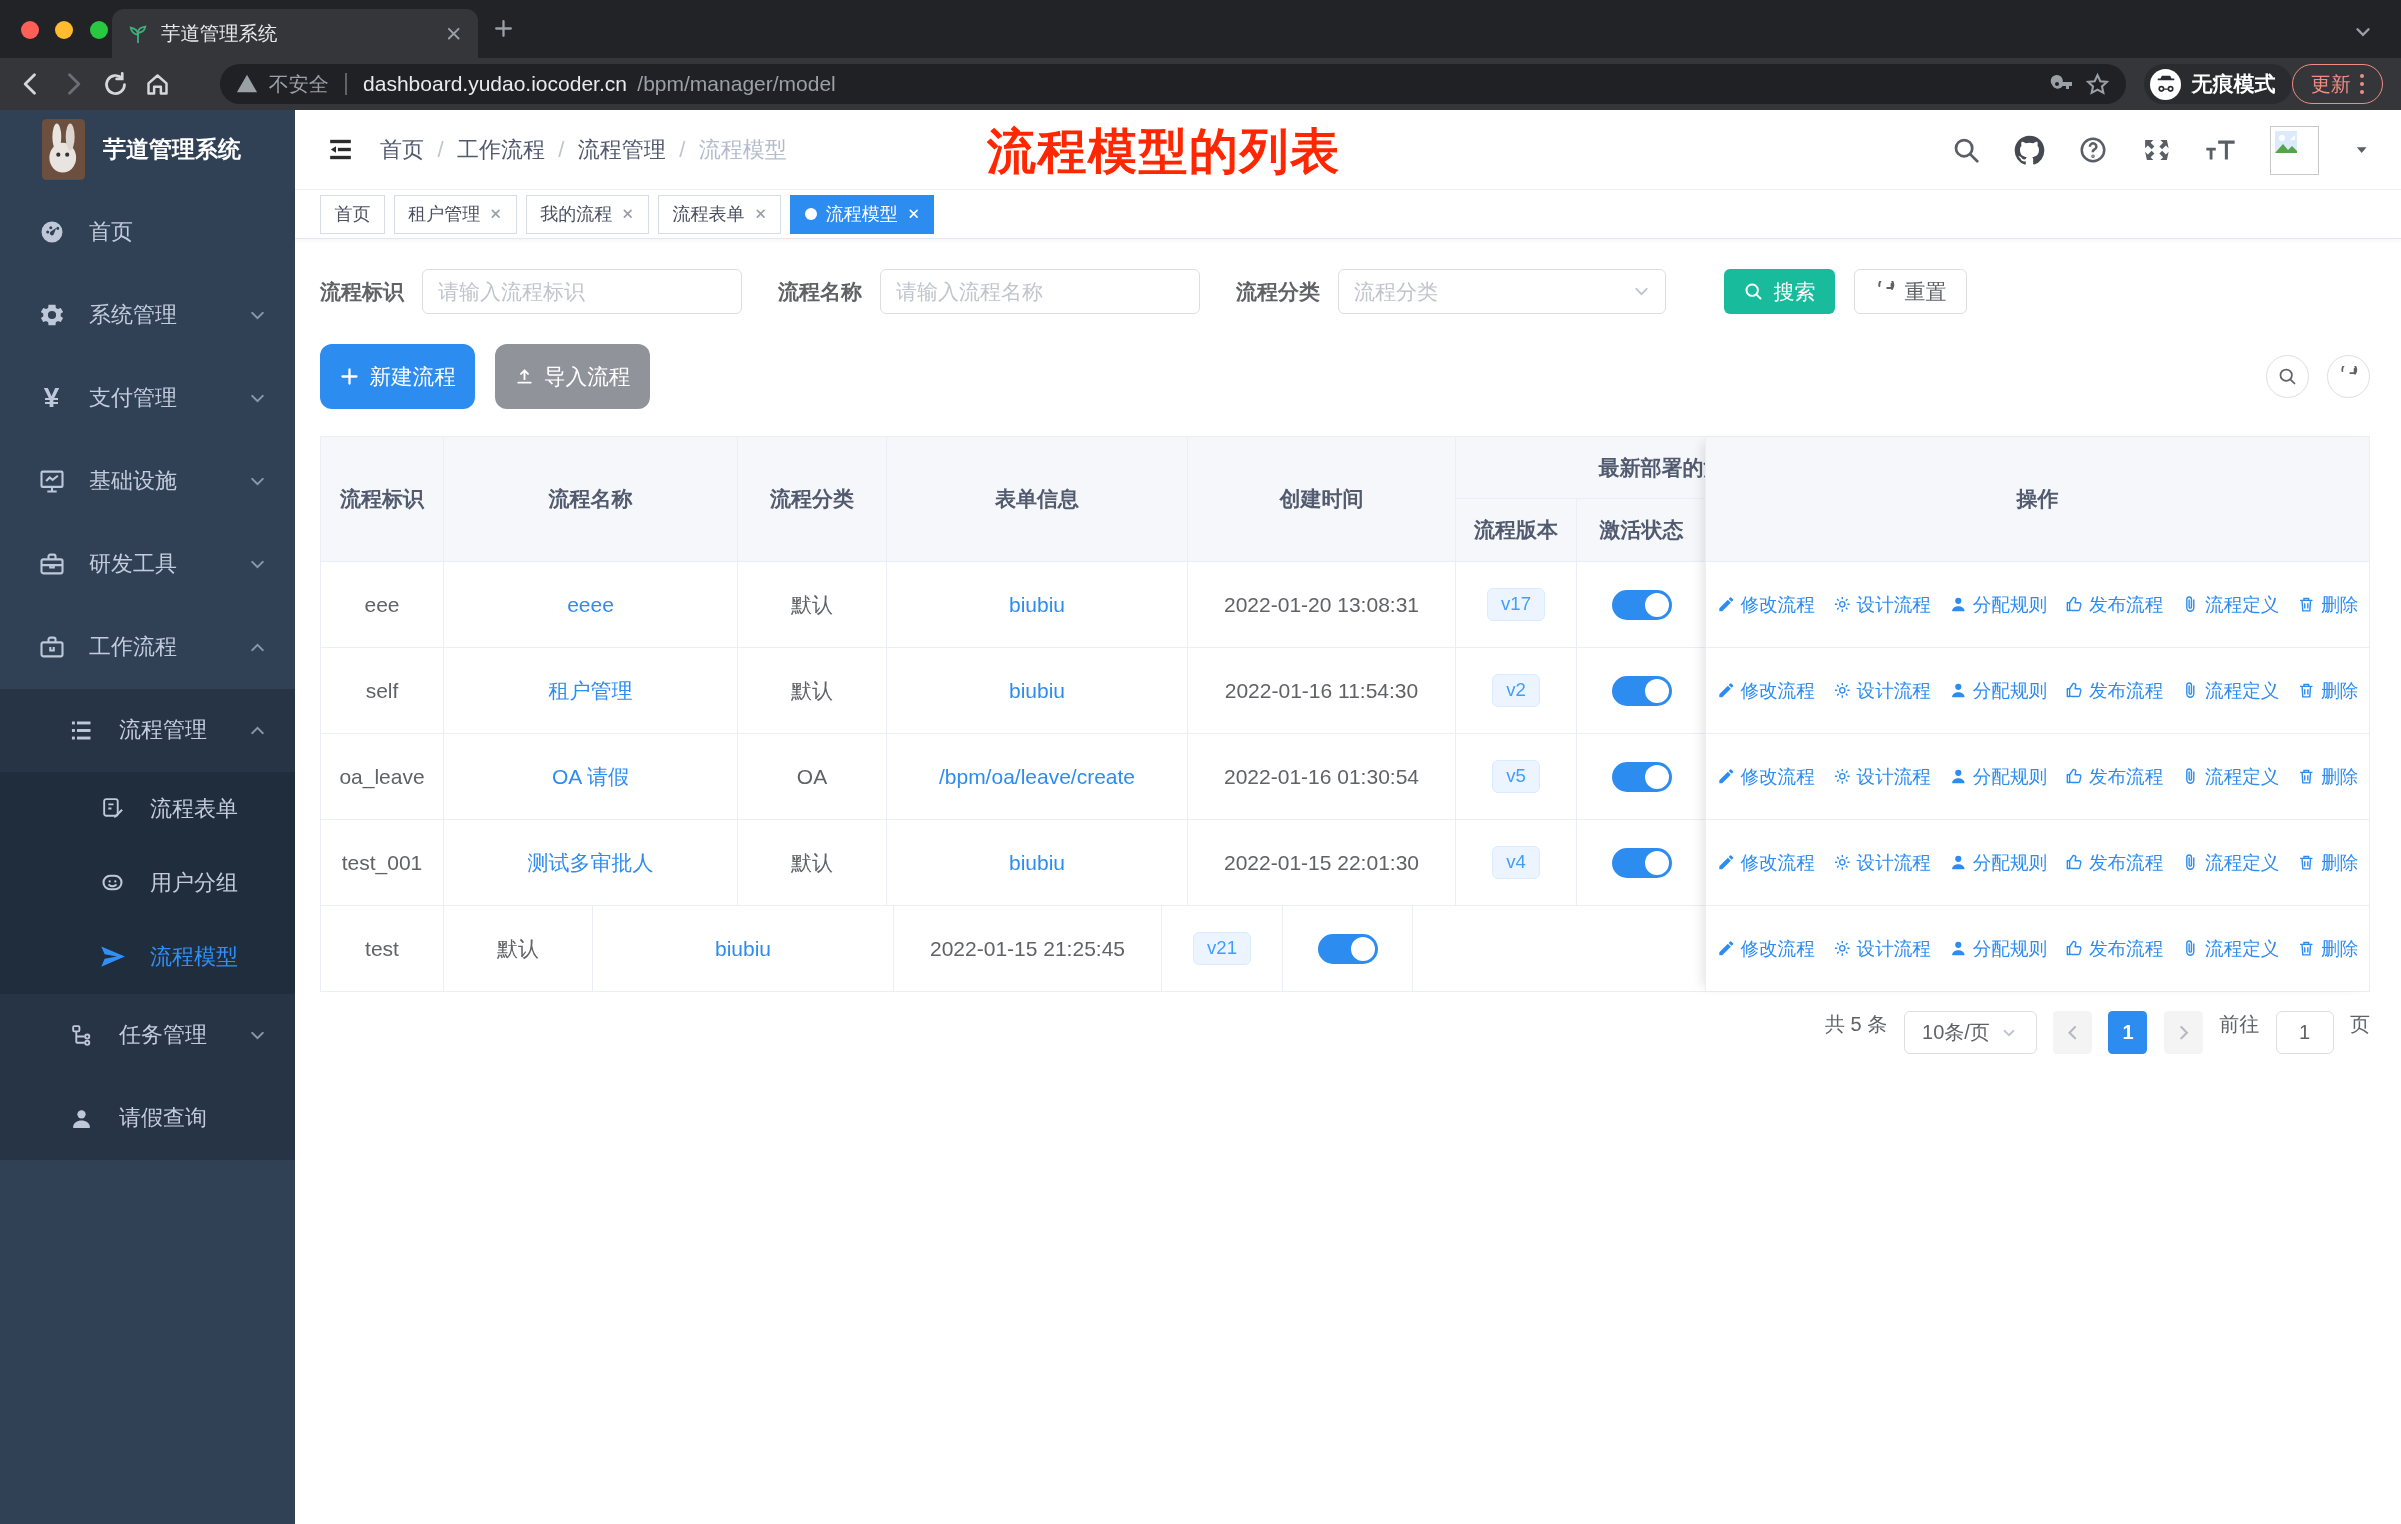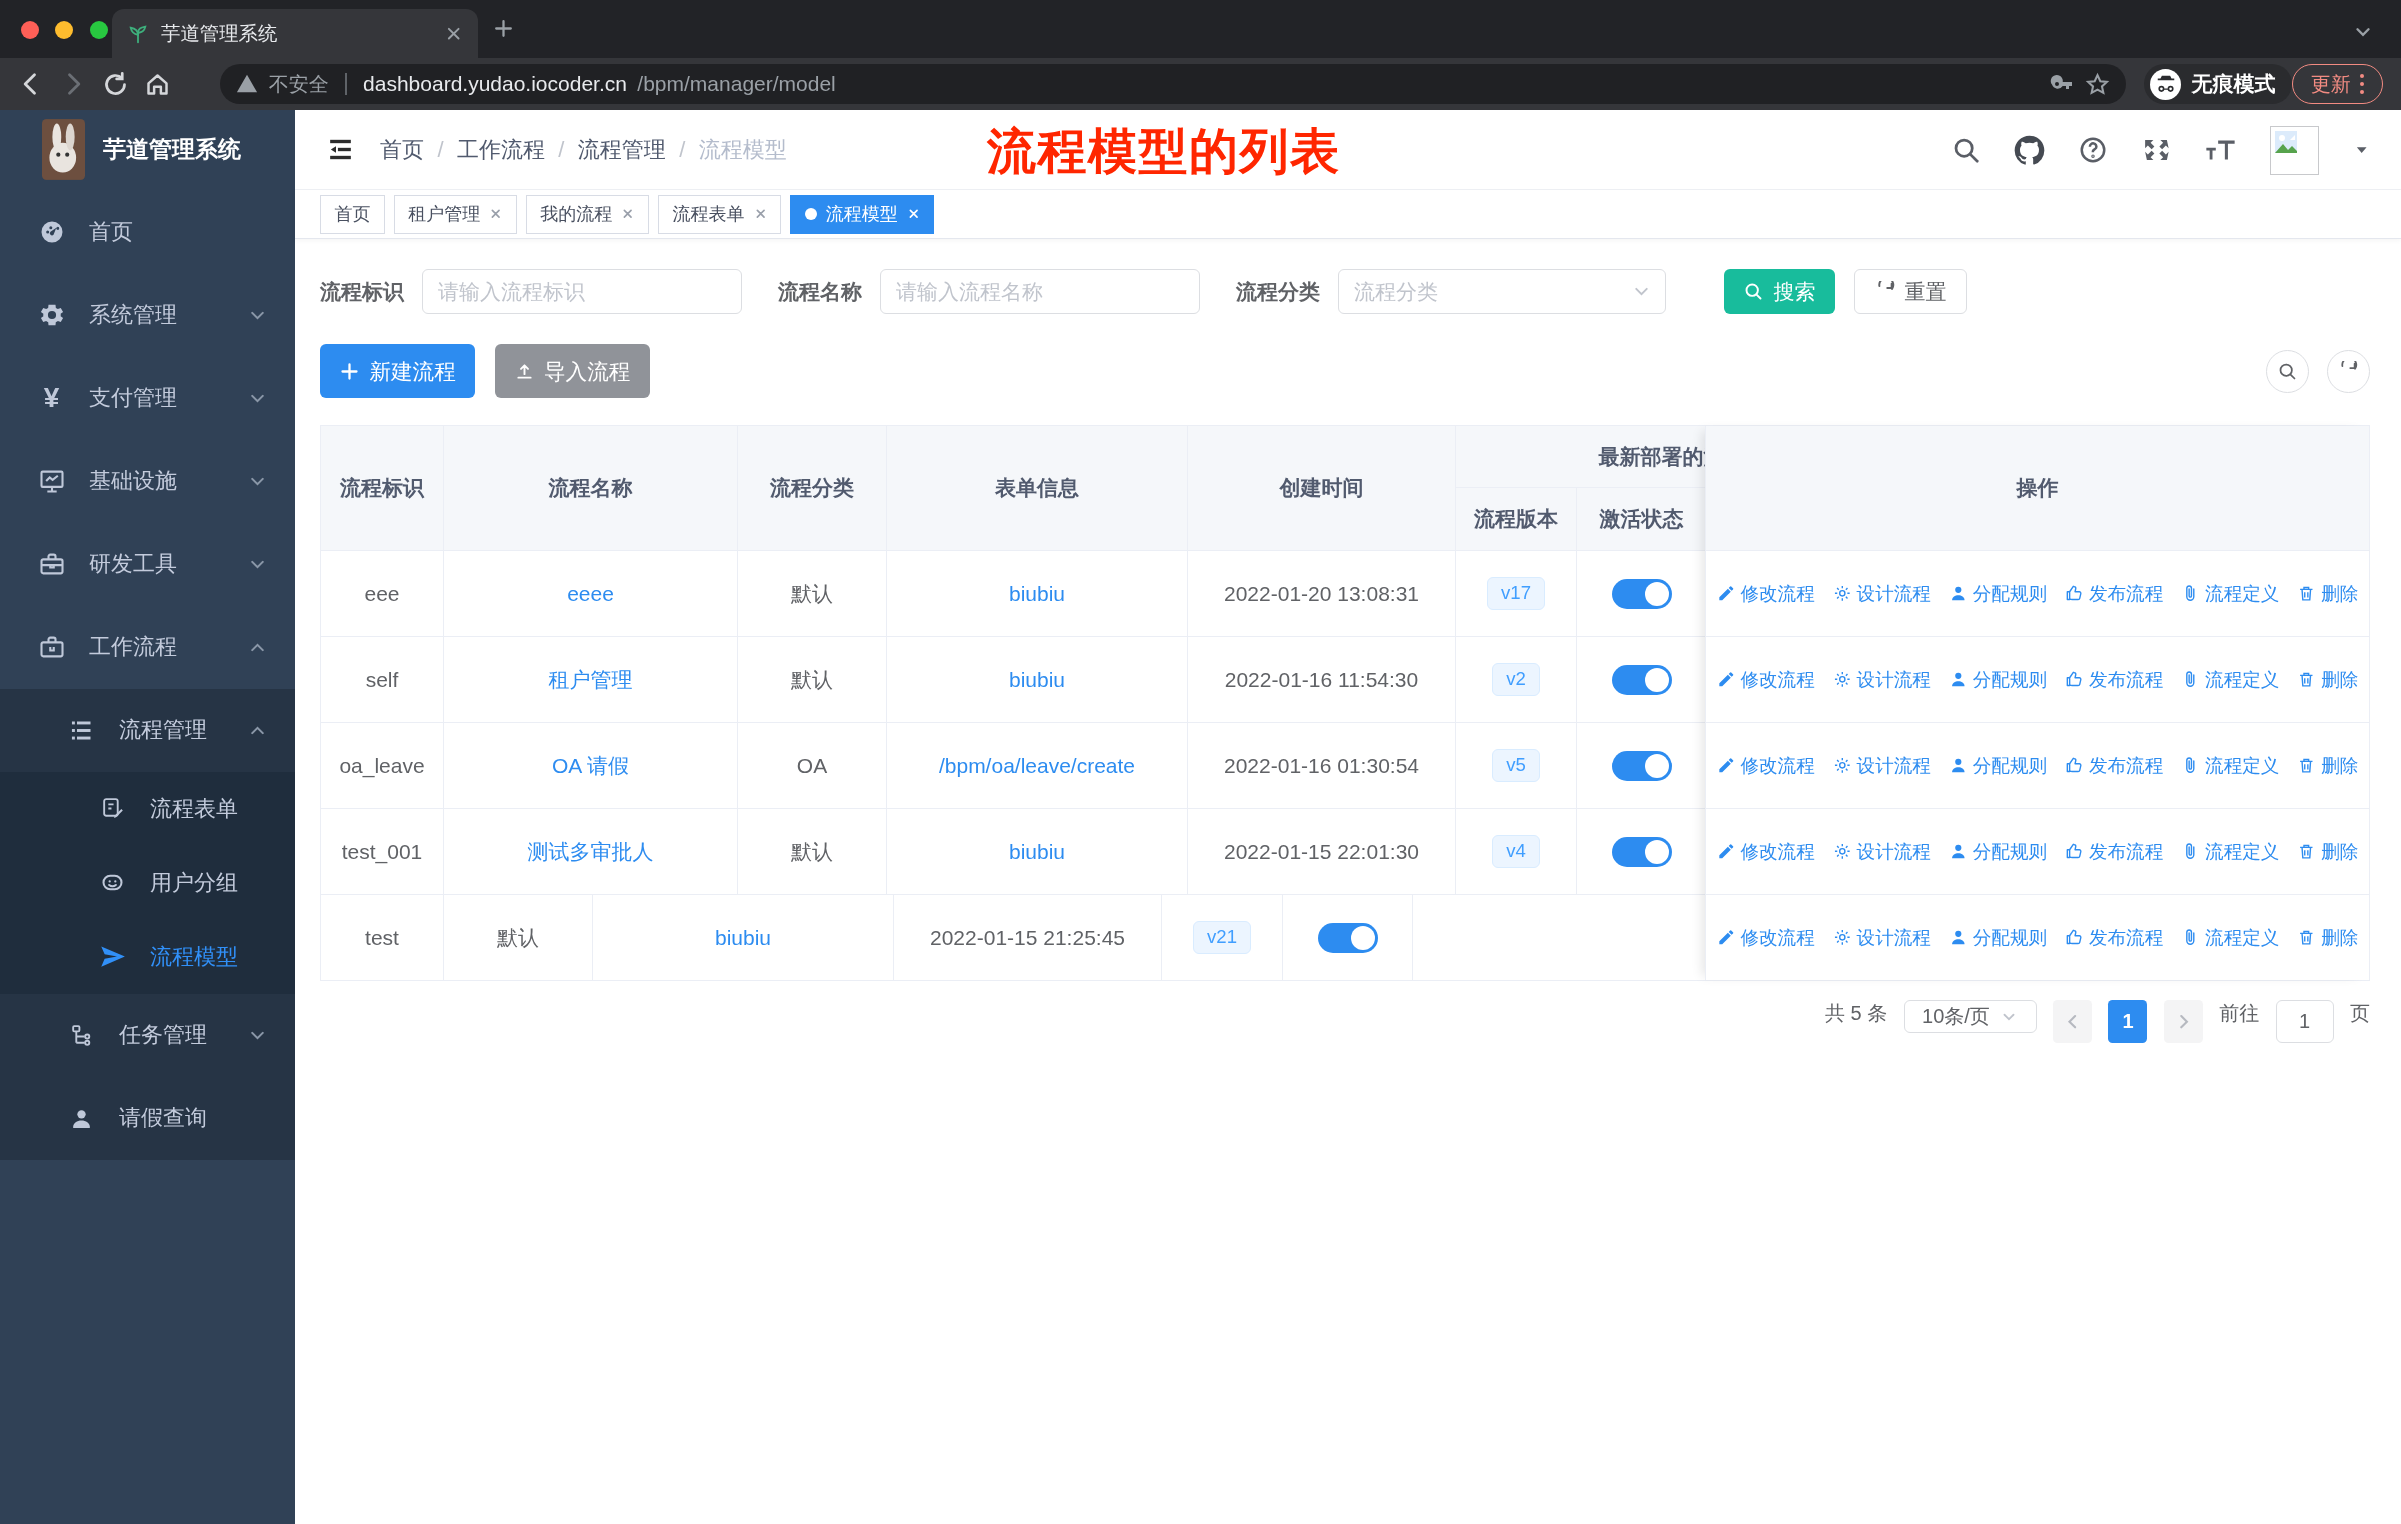--- a/index.html
+++ b/index.html
@@ -86,21 +86,21 @@
   .fselect { width:328px; height:45px; border:1.5px solid #dcdee2; border-radius:6px; display:flex;
     align-items:center; padding:0 15px; color:#c0c4cc; font-size:21px; cursor:pointer; position:relative; }
   .fselect .chev { position:absolute; right:13.4px; color:#c0c4cc; }
   .btn { height:45px; border-radius:6px; display:flex; align-items:center; gap:9px; padding:0 19.4px;
     font-size:21px; cursor:pointer; white-space:nowrap; }
   .btn-search { background:#18bc9c; color:#fff; margin-left:58px; }
   .btn-reset { background:#fff; color:#606266; border:1.5px solid #dcdee2; margin-left:19.4px; }
 
   
   .actionrow { margin-top:30px; display:flex; align-items:center; }
-  .btn-lg { height:54px; border-radius:6px; font-size:21.6px; }
+  .btn-lg { height:65px; border-radius:12px; font-size:21.6px; }
   .btn-create { background:#2d8cf0; color:#fff; }
   .btn-import { background:#909399; color:#fff; margin-left:19.4px; }
   .actionrow .spacer { flex:1; }
   .circbtn { width:43px; height:43px; border-radius:50%; border:1.5px solid #dcdee2; background:#fff;
     display:flex; align-items:center; justify-content:center; color:#606266; cursor:pointer; margin-left:18px; }
 
   
   .table-wrap { margin-top:27px; position:relative; width:2050px; border:0.7px solid #ebeef5; }
   .tgrid { width:1609px; }
   .thead { display:flex; background:#f5f7fa; color:#515a6e; font-weight:700; font-size:21px; }
@@ -127,21 +127,21 @@
   .ophead { height:124px; background:#f5f7fa; display:flex; align-items:center; justify-content:center;
     font-size:21px; font-weight:700; color:#515a6e; }
   .op-row { height:86px; border-top:0.7px solid #ebeef5; display:flex; align-items:center; padding:0 24px; gap:18px;justify-content:center; }
   .oplink { color:#2d8cf0; font-size:18.6px; display:flex; align-items:center; gap:5.2px; cursor:pointer;
     text-decoration:none; white-space:nowrap; }
   .oplink svg { width:18.6px; height:18.6px; }
 
   
   .pager { margin-top:19.4px; display:flex; align-items:flex-start; justify-content:flex-end; gap:16.4px;
     font-size:20px; color:#606266; }
-  .psize { width:133px; height:33px; border:1.5px solid #dcdee2; border-radius:6px; display:flex;
+  .psize { width:133px; height:43px; border:1.5px solid #dcdee2; border-radius:6px; display:flex;
     align-items:center; justify-content:center; gap:10.4px; cursor:pointer; }
   .pbtn { width:39px; height:43px; border-radius:4.5px; background:#f4f4f5; color:#b6b9c0;
     display:flex; align-items:center; justify-content:center; cursor:pointer; }
   .pcur { width:39px; height:43px; border-radius:4.5px; background:#2d8cf0; color:#fff; font-weight:700;
     display:flex; align-items:center; justify-content:center; }
   .goto-inp { width:58px; height:43px; border:1.5px solid #dcdee2; border-radius:6px; text-align:center;
     font-size:20px; color:#606266; outline:none; font-family:inherit; }
 </style>
 </head>
 <body>

